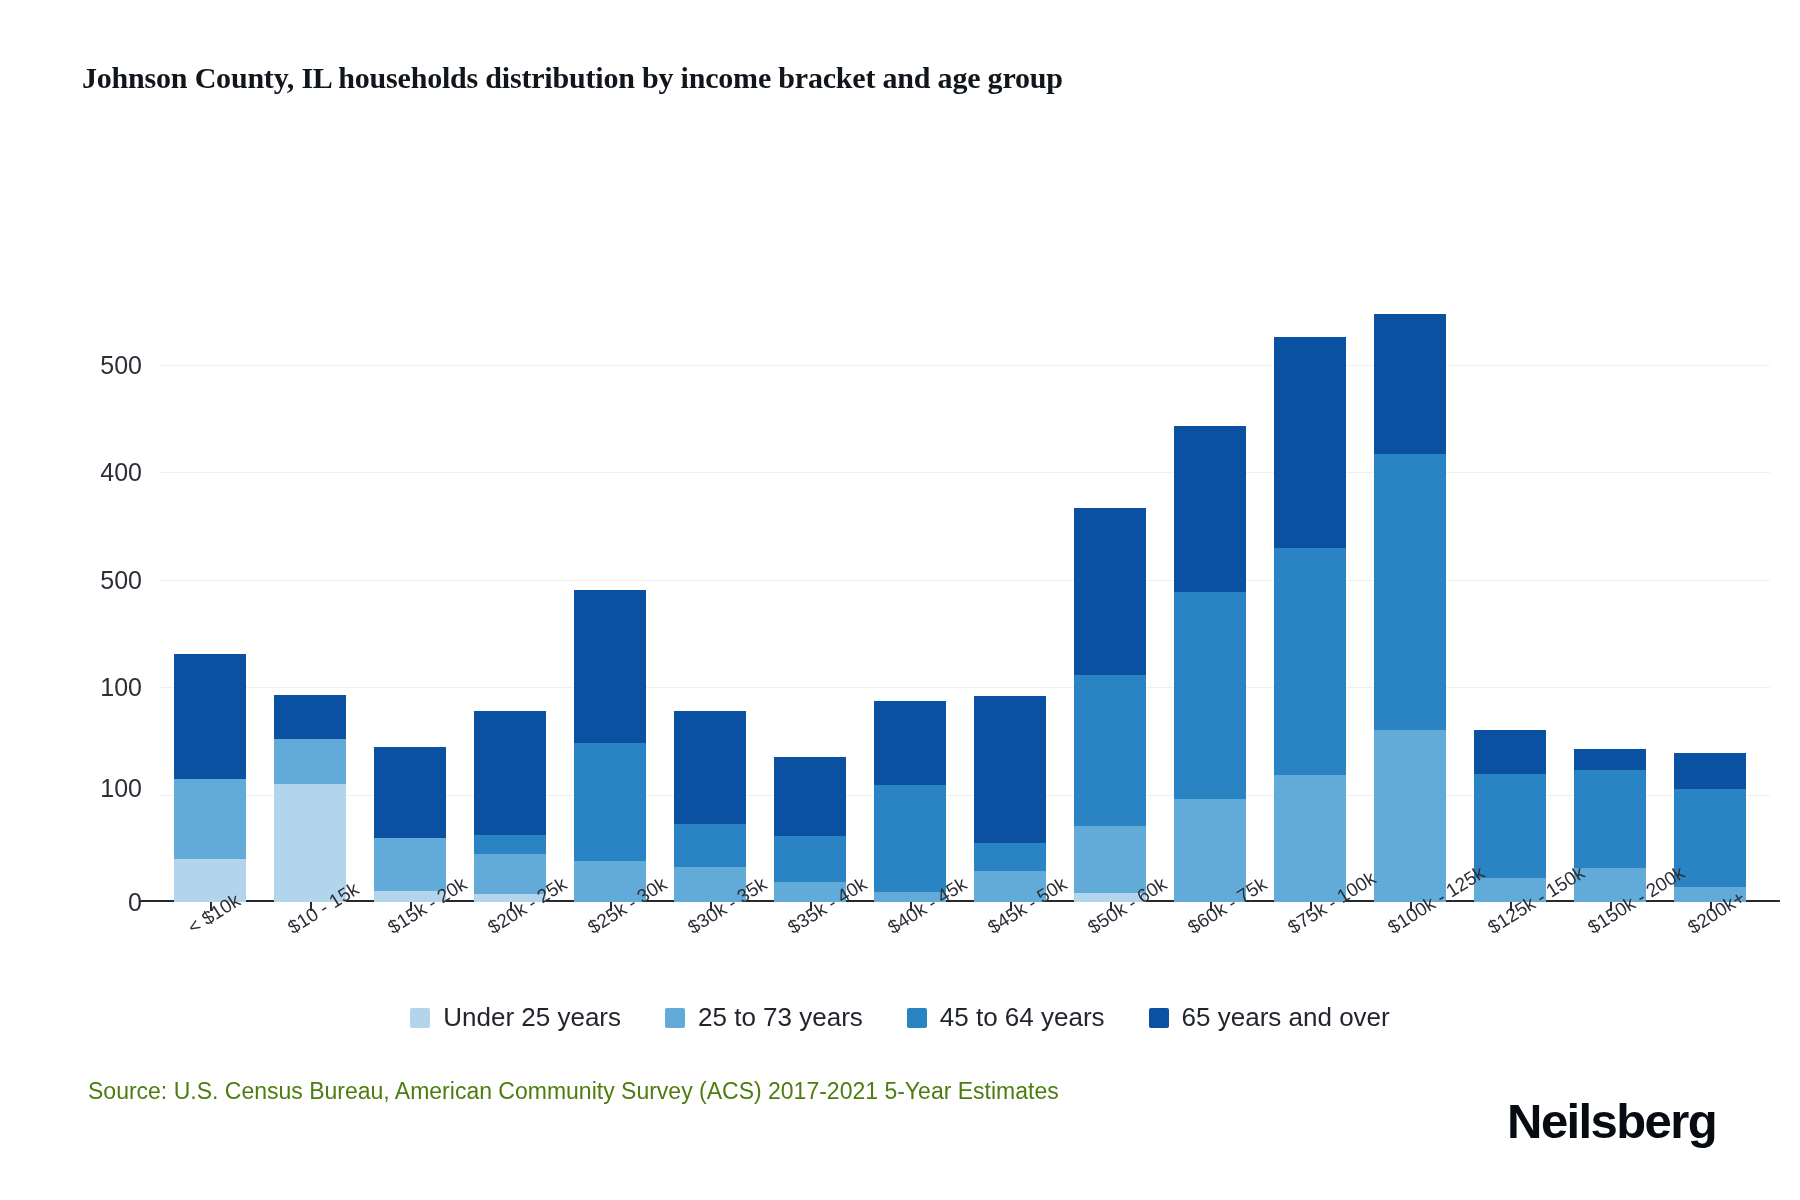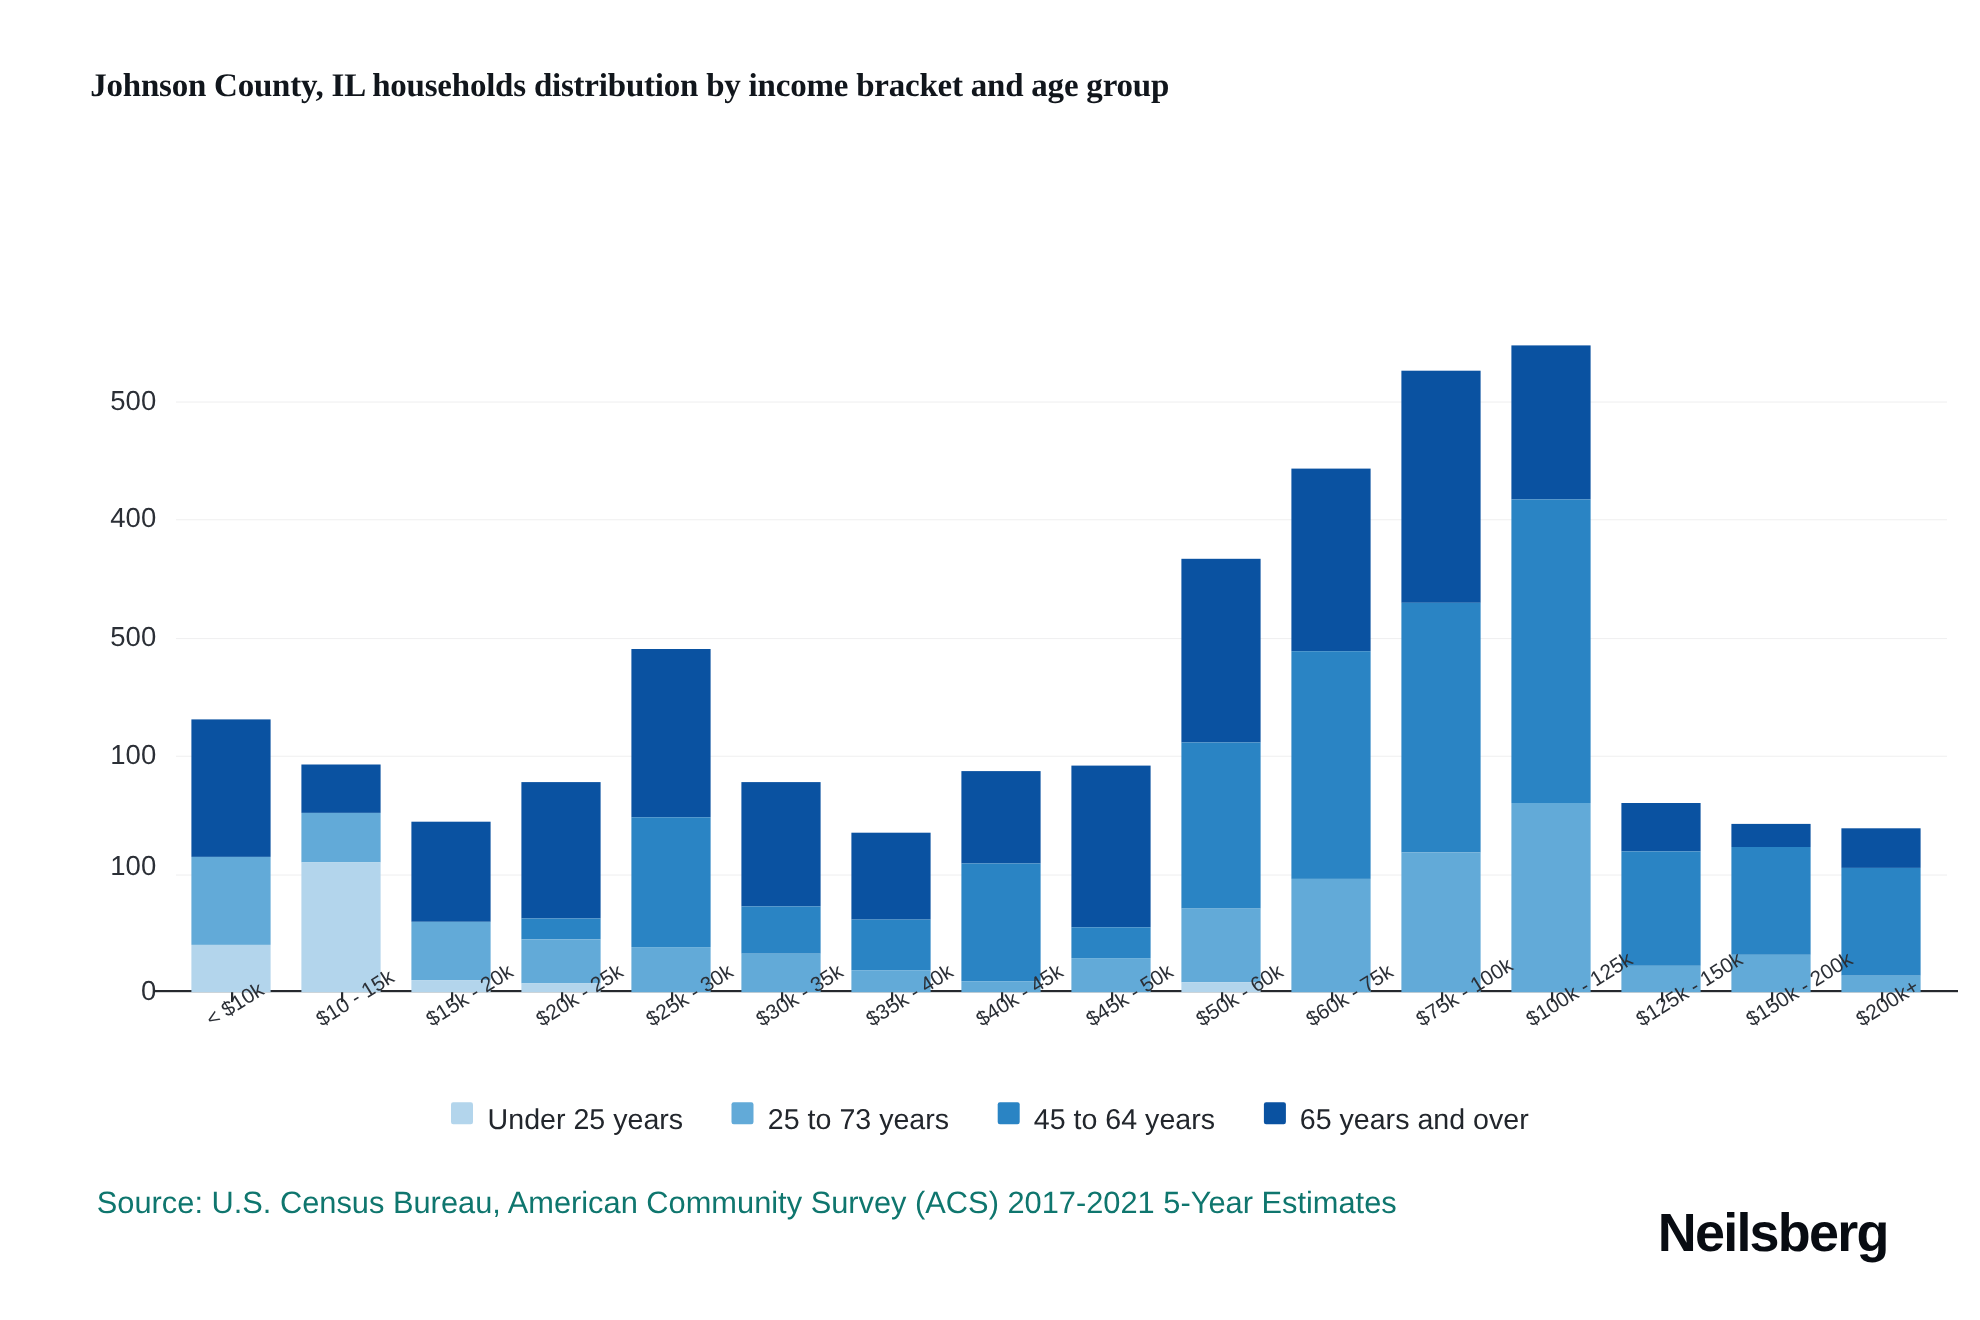--- a/index.html
+++ b/index.html
@@ -75,28 +75,28 @@
     transform-origin:left top;
     transform:rotate(-32deg);
   }
 
   
   .legend{
     position:absolute;left:0;right:0;top:1002px;
     display:flex;justify-content:center;align-items:center;
     gap:44px;
   }
-  .legend-item{display:flex;align-items:flex-start;gap:13px;}
+  .legend-item{display:flex;align-items:center;gap:13px;}
   .legend-swatch{width:20px;height:20px;border-radius:2px;display:block;}
   .legend-label{font-size:26px;color:#22262c;white-space:nowrap;}
 
   
   .source{
     position:absolute;left:88px;top:1078px;
-    font-size:28px;color:#0f766e;white-space:nowrap;
+    font-size:23px;color:#4d7c0f;white-space:nowrap;
   }
   .brand{
     position:absolute;right:84px;top:1058px;
     font-family:"Liberation Sans", sans-serif;
     font-weight:700;
     font-size:49px;
     letter-spacing:-1.6px;
     color:#080c12;
     white-space:nowrap;
     margin-top:35px;

